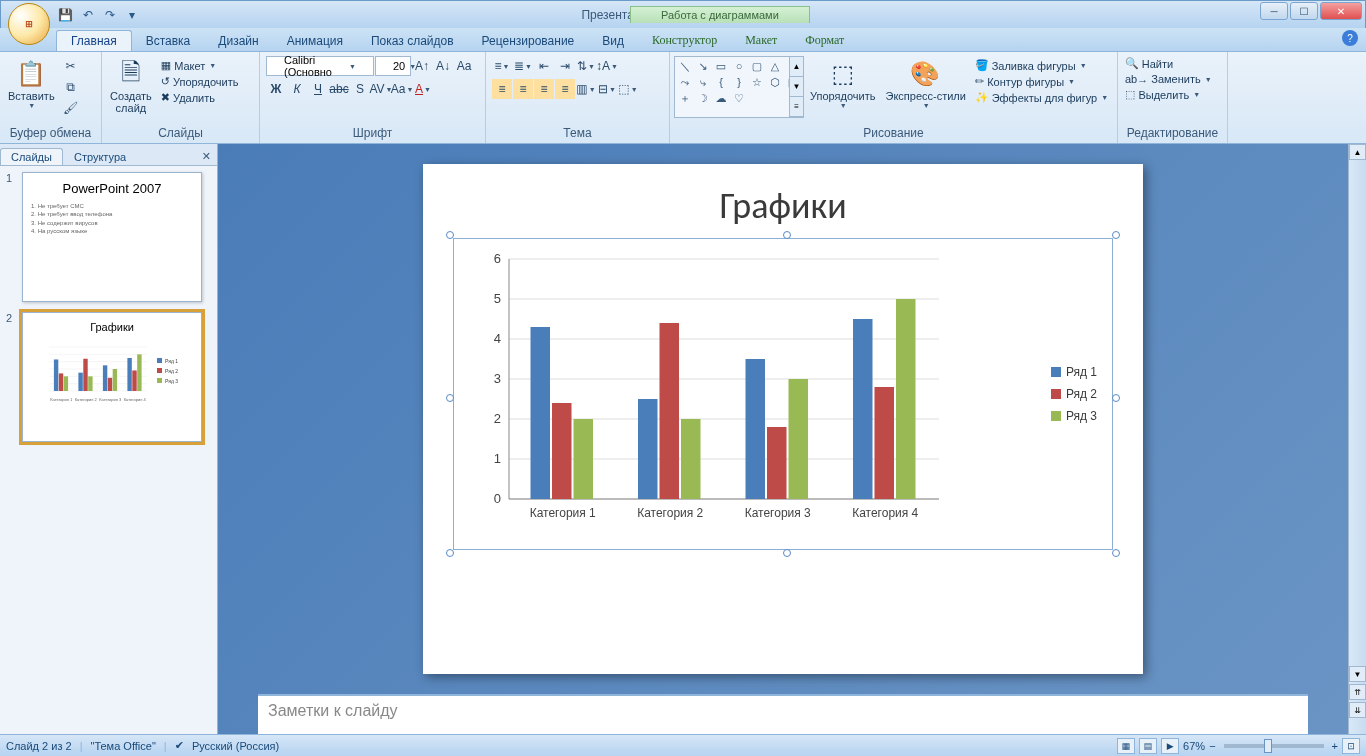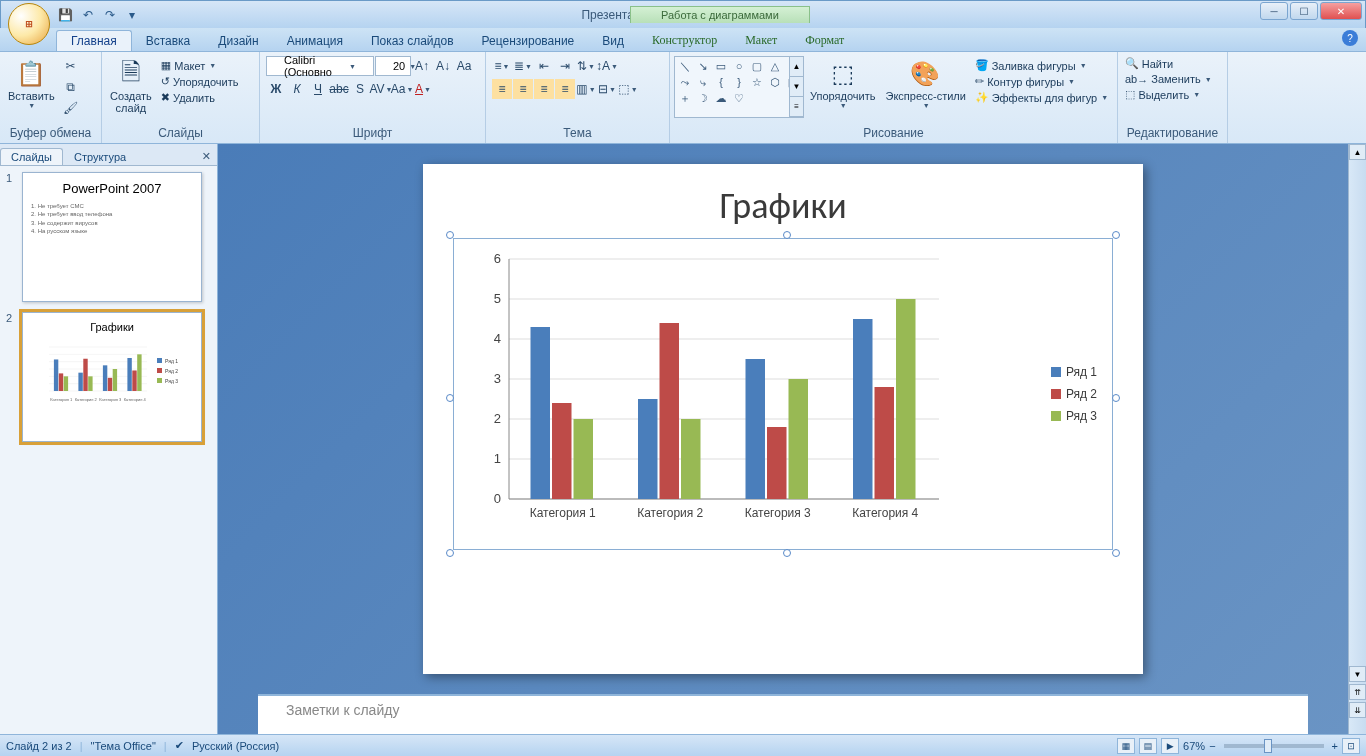--- a/index.html
+++ b/index.html
@@ -62,21 +62,21 @@
 .slide-title{font-size:36px;color:#3a3a3a;text-align:center;font-family:Calibri,sans-serif;margin-bottom:10px;}
 .chart-box{border:1px solid #8aaed4;padding:10px 15px;position:relative;margin-top:8px;}
 .chart-handles{position:absolute;inset:-4px;pointer-events:none;}
 .handle{position:absolute;width:8px;height:8px;background:#fff;border:1px solid #5a8ac8;border-radius:50%;}
 .chart-svg-wrap{display:flex;gap:15px;}
 .plot{flex:1;}
 .legend-box{font-size:12px;color:#3a3a3a;display:flex;flex-direction:column;gap:8px;justify-content:center;}
 .legend-item{display:flex;align-items:center;gap:5px;}
 .legend-sw{width:10px;height:10px;}
 
-.notes-area{height:40px;background:#fff;border-top:2px solid #8fb5da;margin-top:auto;padding:6px 28px;font-size:14px;color:#888;}
+.notes-area{height:40px;background:#fff;border-top:2px solid #8fb5da;margin-top:auto;padding:6px 10px;font-size:16px;color:#888;}
 .vscroll{width:18px;background:linear-gradient(to right,#d8e8f7,#c8dcf0);border-left:1px solid #a0b8d0;position:relative;}
 .vscroll-btn{height:16px;background:#e0ecf7;border:1px solid #a0b8d0;display:flex;align-items:center;justify-content:center;font-size:8px;cursor:pointer;}
 
 
 .statusbar { position:absolute;bottom:0;left:0;right:0;height:22px;background:linear-gradient(to bottom,#d6e6f7,#b5d3f0);border-top:1px solid #8fb5da;display:flex;align-items:center;font-size:11px;color:#1a4a7a;padding:0 6px;gap:8px;}
 .status-sep{color:#8fb5da;}
 .status-right{margin-left:auto;display:flex;align-items:center;gap:4px;}
 .view-btn{width:18px;height:16px;border:1px solid #8fb5da;background:#e8f0f8;display:flex;align-items:center;justify-content:center;font-size:9px;cursor:pointer;}
 .zoom-slider{width:100px;height:4px;background:#a0b8d0;position:relative;margin:0 4px;}
 .zoom-thumb{position:absolute;width:8px;height:14px;background:#e0ecf7;border:1px solid #6a94c4;top:-5px;left:40%;}

